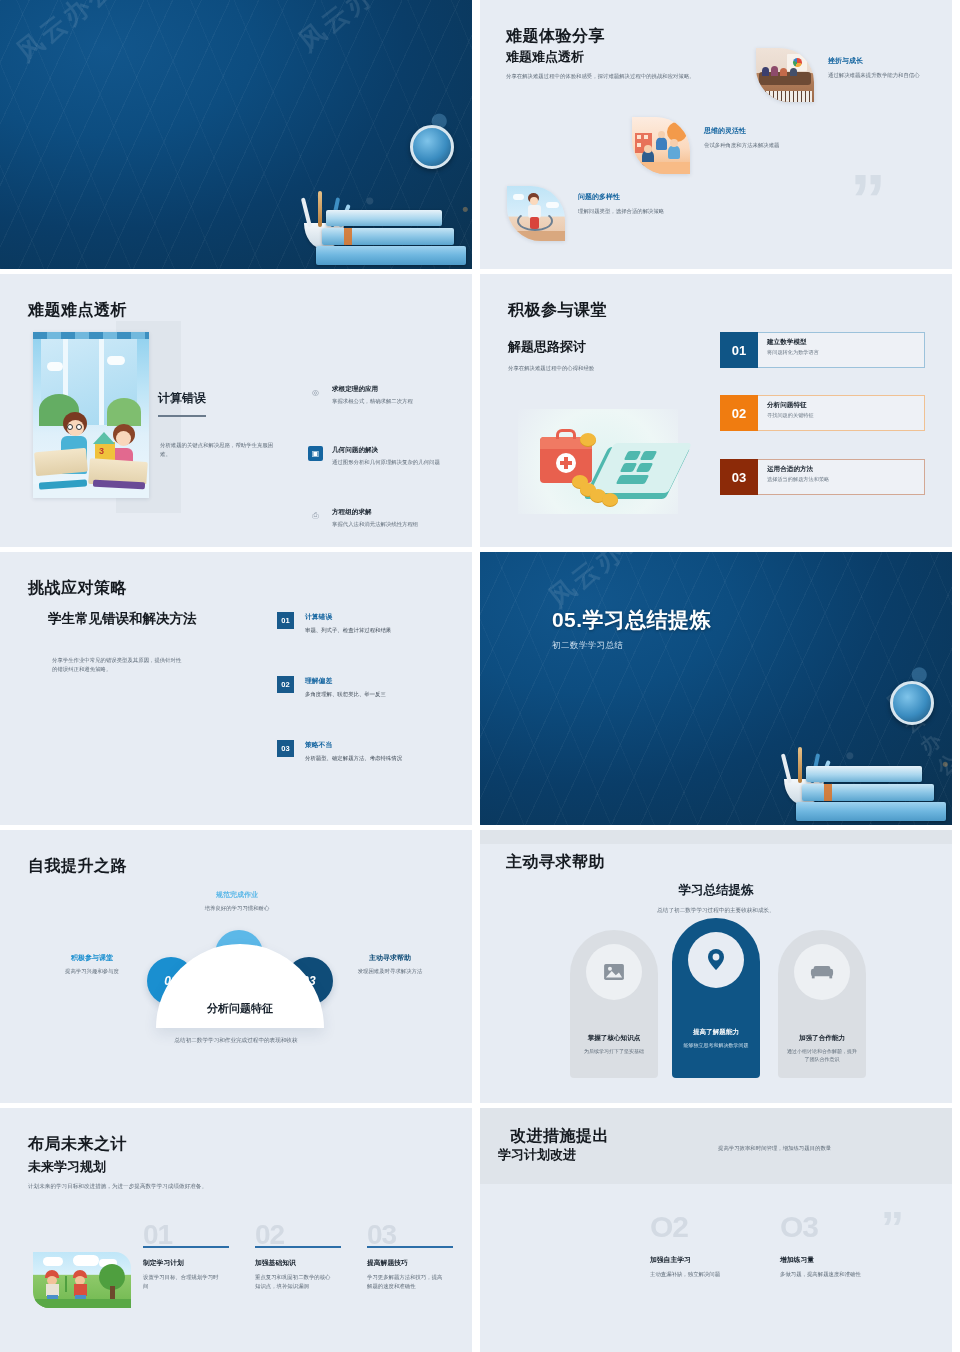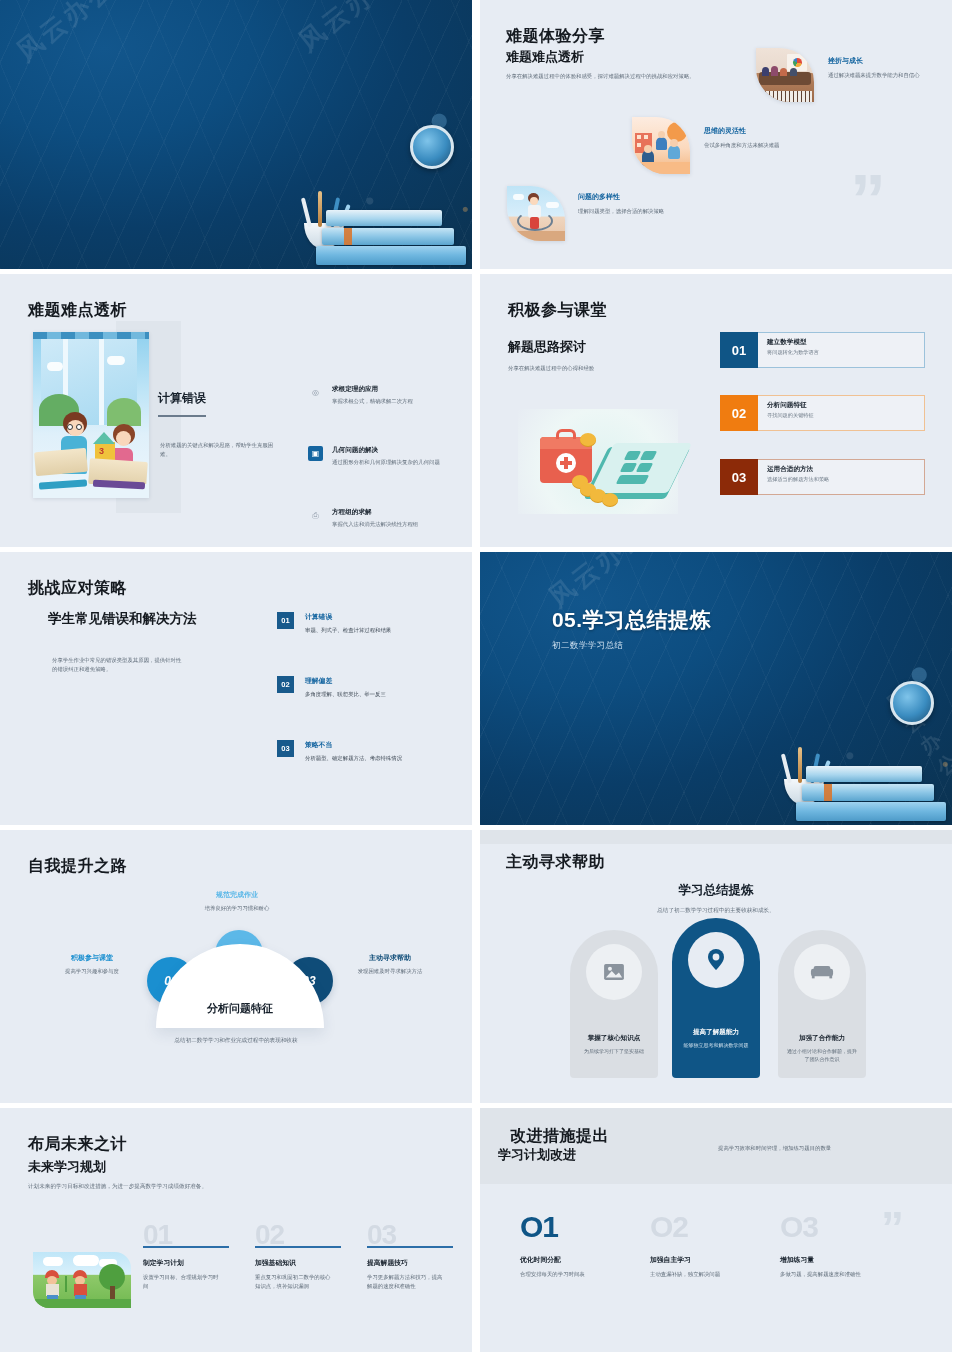--- a/index.html
+++ b/index.html
@@ -554,25 +554,20 @@
   </div>
 
   <div class="slide">
     <div class="s10-head"></div>
     <div class="s-title" style="left:30px;top:18px;z-index:2">改进措施提出</div>
     <div class="s-sub2" style="left:18px;top:38px;z-index:2">学习计划改进</div>
     <div class="body-txt" style="position:absolute;left:238px;top:36px;width:200px;z-index:2">提高学习效率和时间管理，增加练习题目的数量</div>
 
     <div class="quote-mark" style="right:46px;top:104px;font-size:46px">”</div>
 
-    <div style="position:absolute;left:40px;top:104px;width:140px">
-      <div class="o-num" style="color:#0f5586">O1</div>
-      <div style="font-size:6.8px;font-weight:800;color:#16202b;margin-top:13px">优化时间分配</div>
-      <div class="body-txt" style="margin-top:5px">合理安排每天的学习时间表</div>
-    </div>
     <div style="position:absolute;left:170px;top:104px;width:140px">
       <div class="o-num" style="color:#d3dae3">O2</div>
       <div style="font-size:6.8px;font-weight:800;color:#16202b;margin-top:13px">加强自主学习</div>
       <div class="body-txt" style="margin-top:5px">主动查漏补缺，独立解决问题</div>
     </div>
     <div style="position:absolute;left:300px;top:104px;width:140px">
       <div class="o-num" style="color:#d3dae3">O3</div>
       <div style="font-size:6.8px;font-weight:800;color:#16202b;margin-top:13px">增加练习量</div>
       <div class="body-txt" style="margin-top:5px">多做习题，提高解题速度和准确性</div>
     </div>

